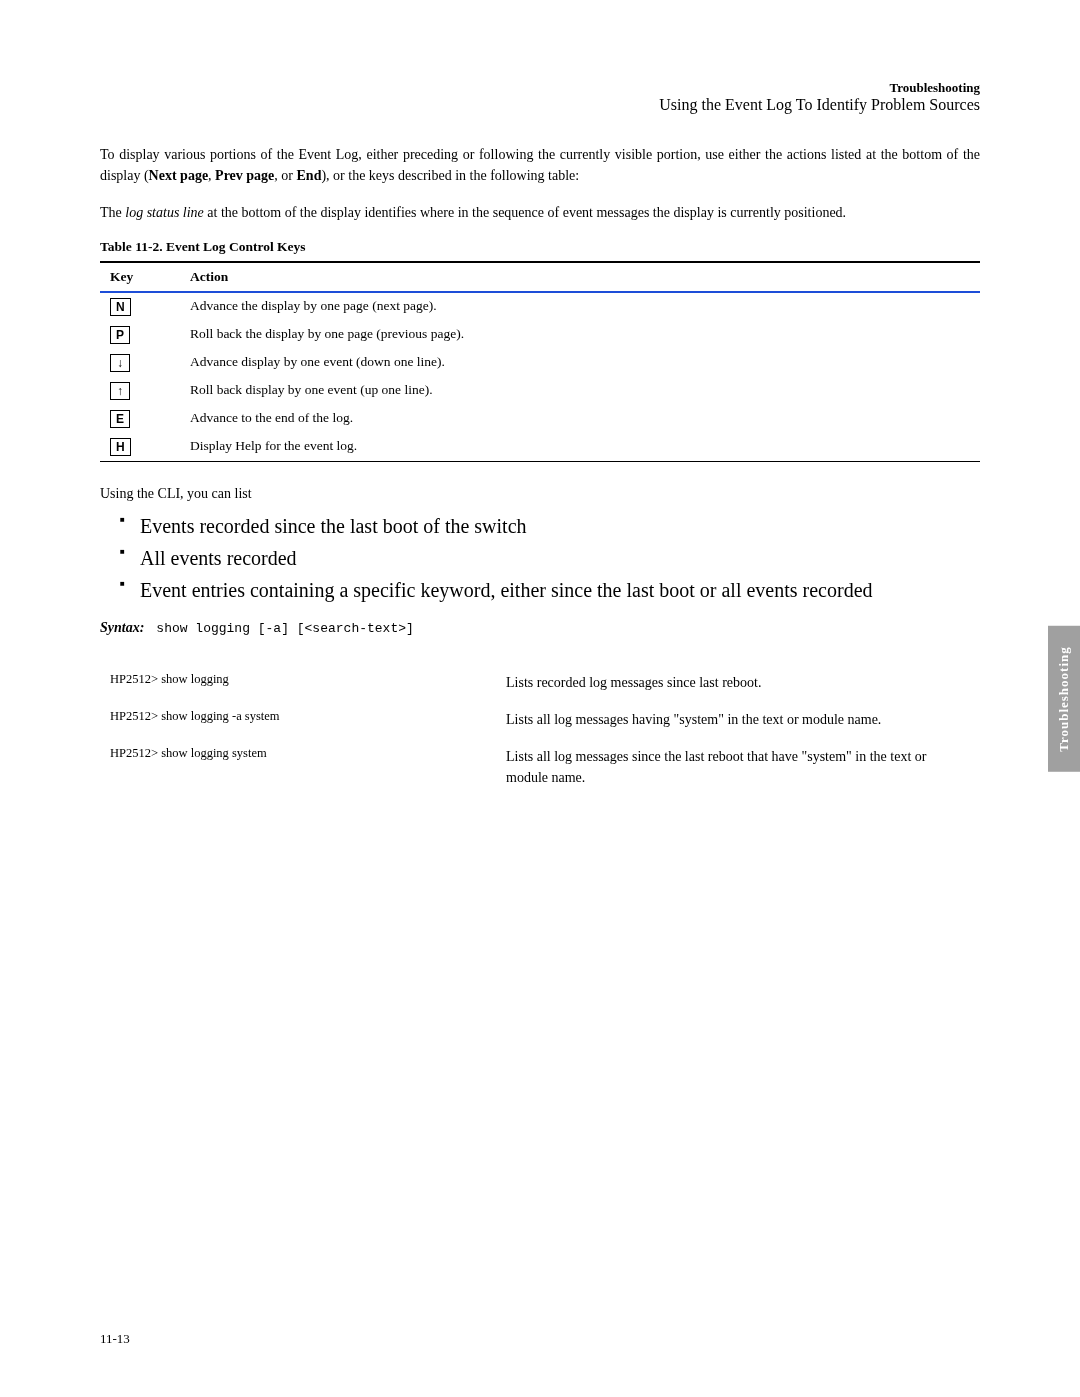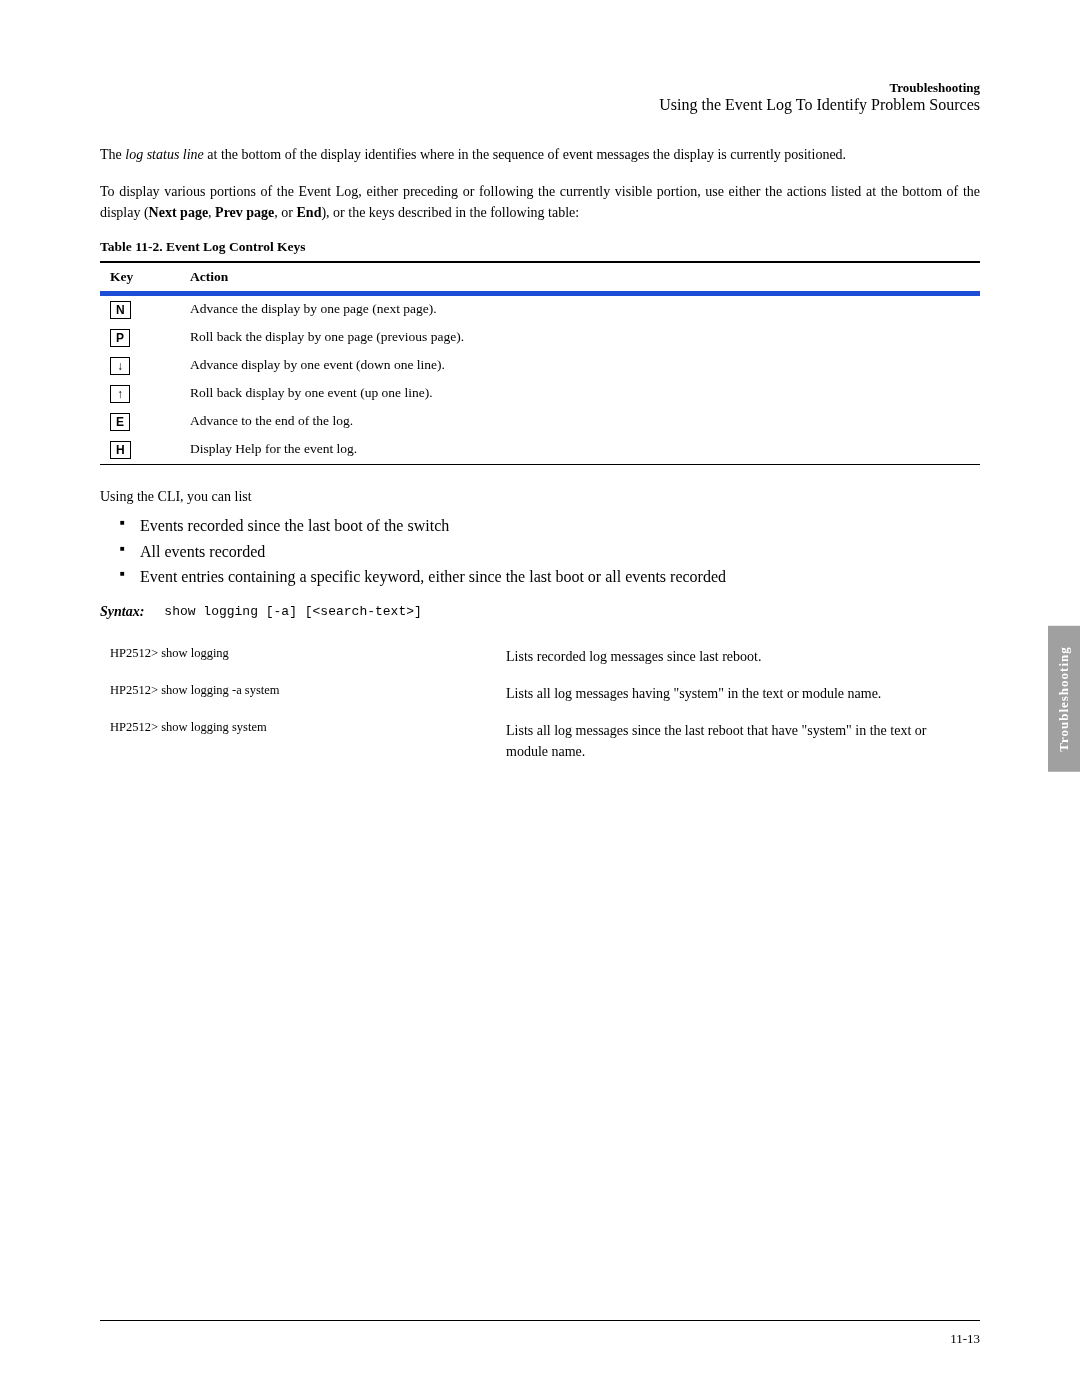--- a/index.html
+++ b/index.html
@@ -84,21 +84,21 @@
     
     .control-table {
       width: 100%;
       border-collapse: collapse;
       margin-bottom: 24px;
       font-size: 13.5px;
     }
 
     .control-table thead tr {
       border-top: 2px solid #000;
-      border-bottom: 5px solid #1d4ed8;
+      border-bottom: 2px solid #1d4ed8;
     }
 
     .control-table thead th {
       font-weight: bold;
       padding: 6px 10px;
       text-align: left;
     }
 
     .control-table tbody tr {
       border-bottom: none;
@@ -142,41 +142,41 @@
       margin-bottom: 8px;
     }
 
     .bullet-list {
       list-style: none;
       margin-left: 20px;
       margin-bottom: 14px;
     }
 
     .bullet-list li {
-      font-size: 16px;
+      font-size: 20px;
       line-height: 1.6;
       position: relative;
       padding-left: 20px;
     }
 
     .bullet-list li::before {
       content: '■';
       font-size: 8px;
       position: absolute;
       left: 0;
       top: 4px;
     }
 
     
     .syntax-line {
       font-size: 14px;
-      margin-bottom: 18px;
+      margin-bottom: 28px;
       display: flex;
       align-items: center;
-      gap: 20px;
+      gap: 12px;
     }
 
     .syntax-label {
       font-weight: bold;
       font-style: italic;
       font-size: 14px;
     }
 
     .syntax-code {
       font-family: 'Courier New', Courier, monospace;
@@ -211,21 +211,21 @@
       line-height: 1.5;
     }
 
     
     .page-footer {
       position: absolute;
       bottom: 50px;
       left: 100px;
       right: 100px;
       display: flex;
-      flex-direction: column;
+      flex-direction: row;
     }
 
     .footer-line {
       border-top: 1.5px solid #000;
       margin-bottom: 10px;
     }
 
     .footer-page {
       text-align: right;
       font-size: 13px;
@@ -241,35 +241,35 @@
 <div class="page-container">
 
   <div class="side-tab">Troubleshooting</div>
 
   <div class="page-header">
     <span class="header-title-bold">Troubleshooting</span>
     <span class="header-subtitle">Using the Event Log To Identify Problem Sources</span>
   </div>
 
   <div class="content-area">
-
-    <p class="body-para">
-      The <em>log status line</em> at the bottom of the display identifies where in the
-      sequence of event messages the display is currently positioned.
-    </p>
 
     <p class="body-para">
       To display various portions of the Event Log, either preceding or following the
       currently visible portion, use either the actions listed at the bottom of the
       display (<strong>Next page</strong>,
       <strong>Prev page</strong>, or
       <strong>End</strong>), or the keys described in the following
       table:
     </p>
 
+    <p class="body-para">
+      The <em>log status line</em> at the bottom of the display identifies where in the
+      sequence of event messages the display is currently positioned.
+    </p>
+
     <div class="table-caption">Table 11-2.  Event Log Control Keys</div>
 
     <table class="control-table">
       <thead>
         <tr>
           <th class="key-cell">Key</th>
           <th>Action</th>
         </tr>
       </thead>
       <tbody>

